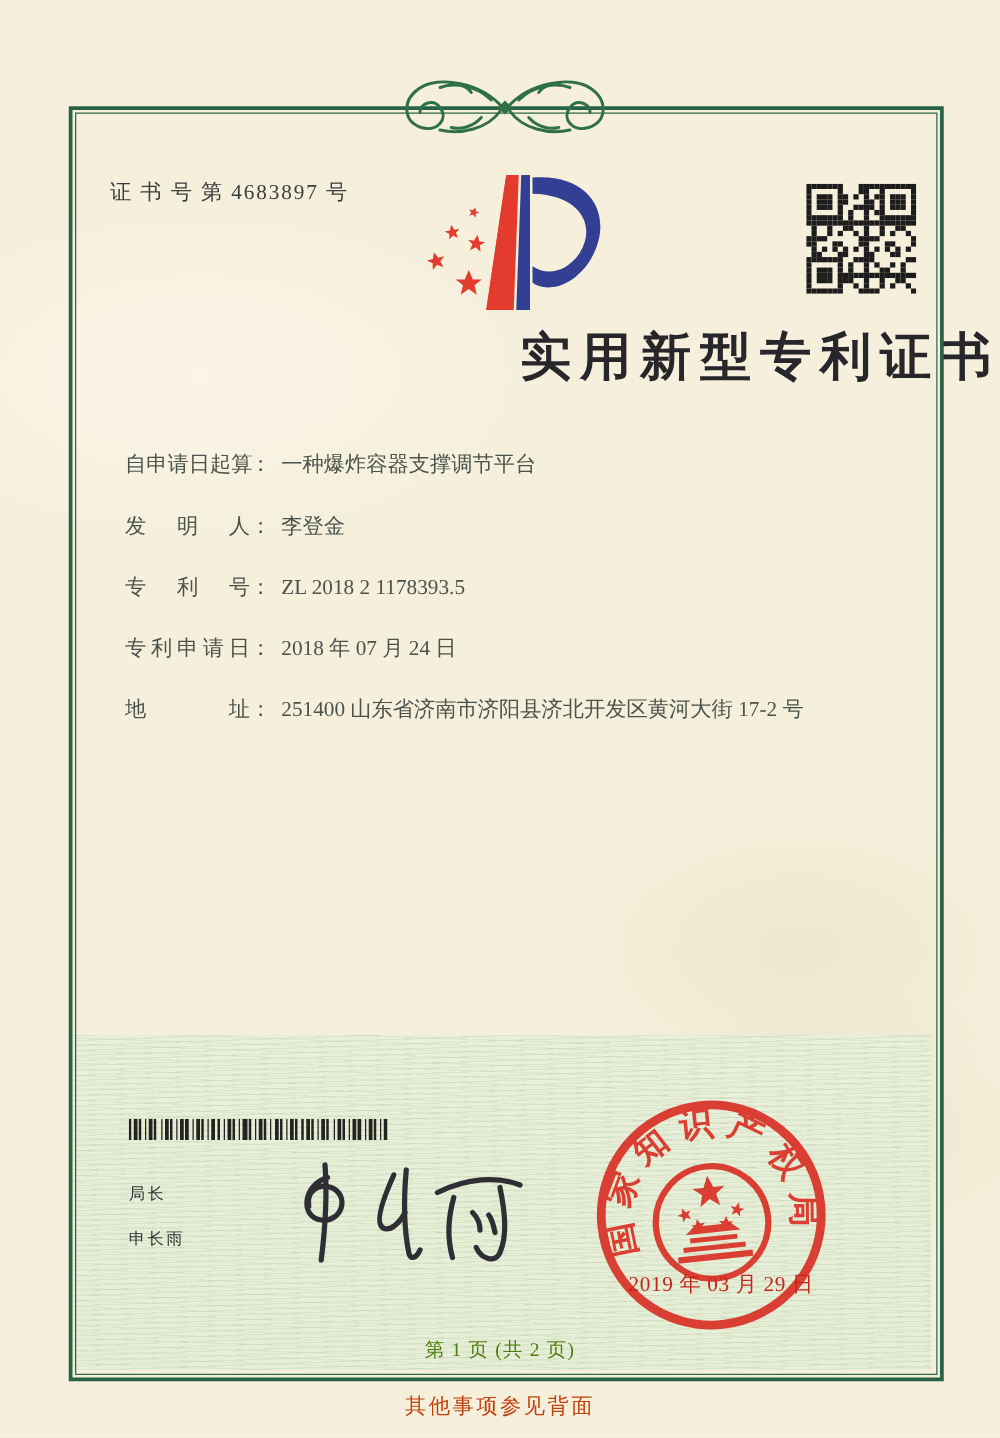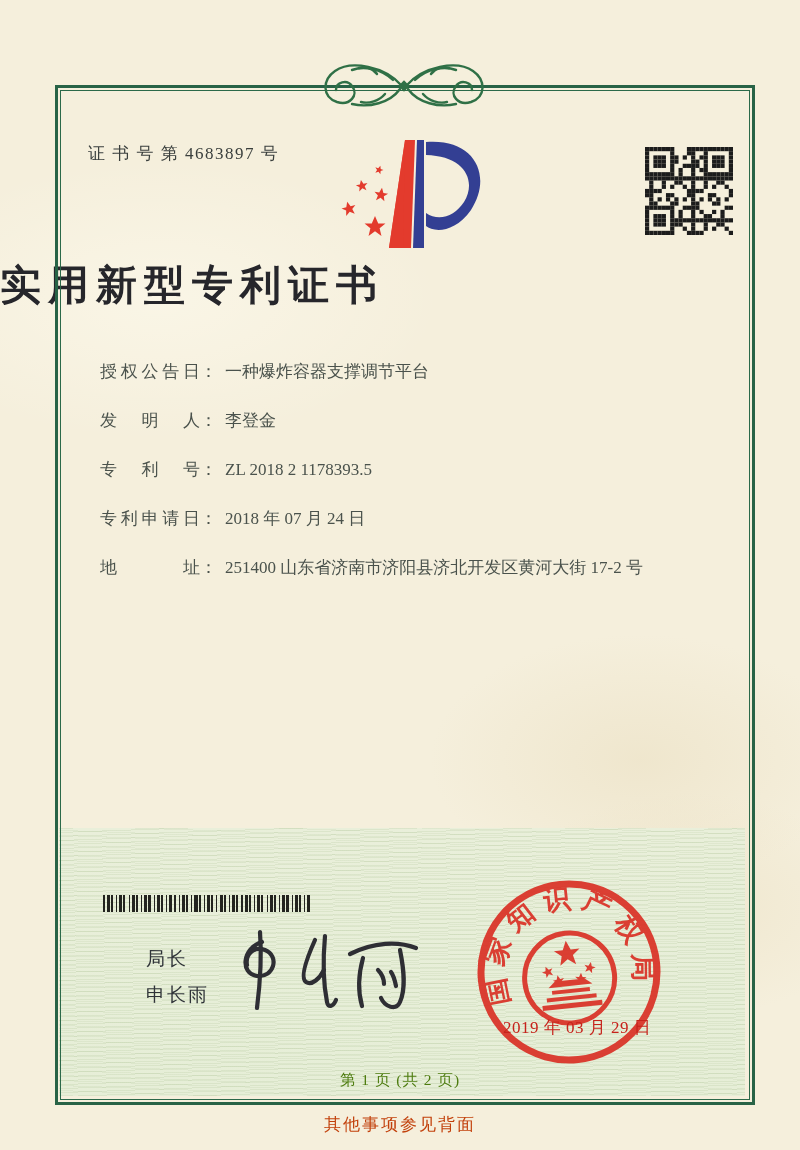--- a/index.html
+++ b/index.html
@@ -25,34 +25,34 @@
       repeating-linear-gradient(178deg, rgba(148,176,120,.16) 0 1px, transparent 1px 4px),
       repeating-linear-gradient(2deg, rgba(148,176,120,.12) 0 1px, transparent 1px 5px),
       linear-gradient(#e9efda,#e6eed7);
   }
   
   .frame{position:absolute;left:55px;top:85px;width:694px;height:1014px;
     border:3px solid #286346;z-index:3;pointer-events:none;}
   .frame-inner{position:absolute;inset:2px;border:1px solid #2b6949;}
   .abs{position:absolute;z-index:2;}
   .cert-no{left:88px;top:142px;font-size:17px;letter-spacing:1.5px;color:#393e3c;}
-  .title{left:0;right:0;top:258px;text-align:left;font-size:41px;font-weight:700;
+  .title{left:0;right:0;top:258px;text-align:right;font-size:41px;font-weight:700;
     letter-spacing:7px;color:#26262b;}
   .fields{left:100px;top:360px;width:640px;}
   .frow{height:49px;font-size:17px;color:#4a524c;white-space:nowrap;}
   .flabel{display:inline-block;width:100px;text-align:justify;text-align-last:justify;
     vertical-align:top;}
   .fcolon{margin-right:8px;}
   .fgroup{display:inline-block;}
   .fgroup + .fgroup{margin-left:20px;}
   .paras{left:88px;top:692px;width:647px;font-size:16.5px;line-height:28px;
     color:#3d4450;text-align:justify;}
   .paras p{margin:0;text-indent:2em;}
   .signer{left:103px;font-family:"Liberation Sans","DejaVu Sans",sans-serif;
-    font-size:19px;color:#2f3338;letter-spacing:2px;margin-left:43px;}
+    font-size:13px;color:#2f3338;letter-spacing:2px;}
   .seal-wrap{left:469px;top:872px;width:200px;height:200px;transform:rotate(-6deg);}
   .seal-date{left:492px;top:1016px;width:170px;text-align:center;font-size:17px;
     color:#c6231b;letter-spacing:.5px;z-index:2;}
   .pagenum{left:0;right:0;top:1070px;text-align:center;font-size:15.5px;color:#4d7c0f;letter-spacing:1px;}
   .backnote{left:0;right:0;top:1113px;text-align:center;font-size:17px;color:#c2410c;letter-spacing:2px;}
   .barcode{left:103px;top:895px;}
   svg{display:block;}
 </style>
 </head>
 <body>
@@ -346,21 +346,21 @@
     <use href="#star" transform="translate(37,50) scale(0.62) rotate(-10)" fill="#e33b2d"></use>
     <use href="#star" transform="translate(56,59) scale(0.72) rotate(8)" fill="#e33b2d"></use>
     <use href="#star" transform="translate(24,73) scale(0.75) rotate(-14)" fill="#e33b2d"></use>
     <use href="#star" transform="translate(50,91) scale(1.1) rotate(0)" fill="#e33b2d"></use>
   </svg>
 
   <div class="abs title">实用新型专利证书</div>
 
   <div class="abs fields">
     <div class="frow">
-      <span class="flabel">授权公告日</span><span class="fcolon">：</span><span class="fvalue">一种爆炸容器支撑调节平台</span>
+      <span class="flabel">自申请日起算</span><span class="fcolon">：</span><span class="fvalue">一种爆炸容器支撑调节平台</span>
     </div>
     <div class="frow">
       <span class="flabel">发明人</span><span class="fcolon">：</span><span class="fvalue">李登金</span>
     </div>
     <div class="frow">
       <span class="flabel">专利号</span><span class="fcolon">：</span><span class="fvalue">ZL 2018 2 1178393.5</span>
     </div>
     <div class="frow">
       <span class="flabel">专利申请日</span><span class="fcolon">：</span><span class="fvalue">2018 年 07 月 24 日</span>
     </div>

